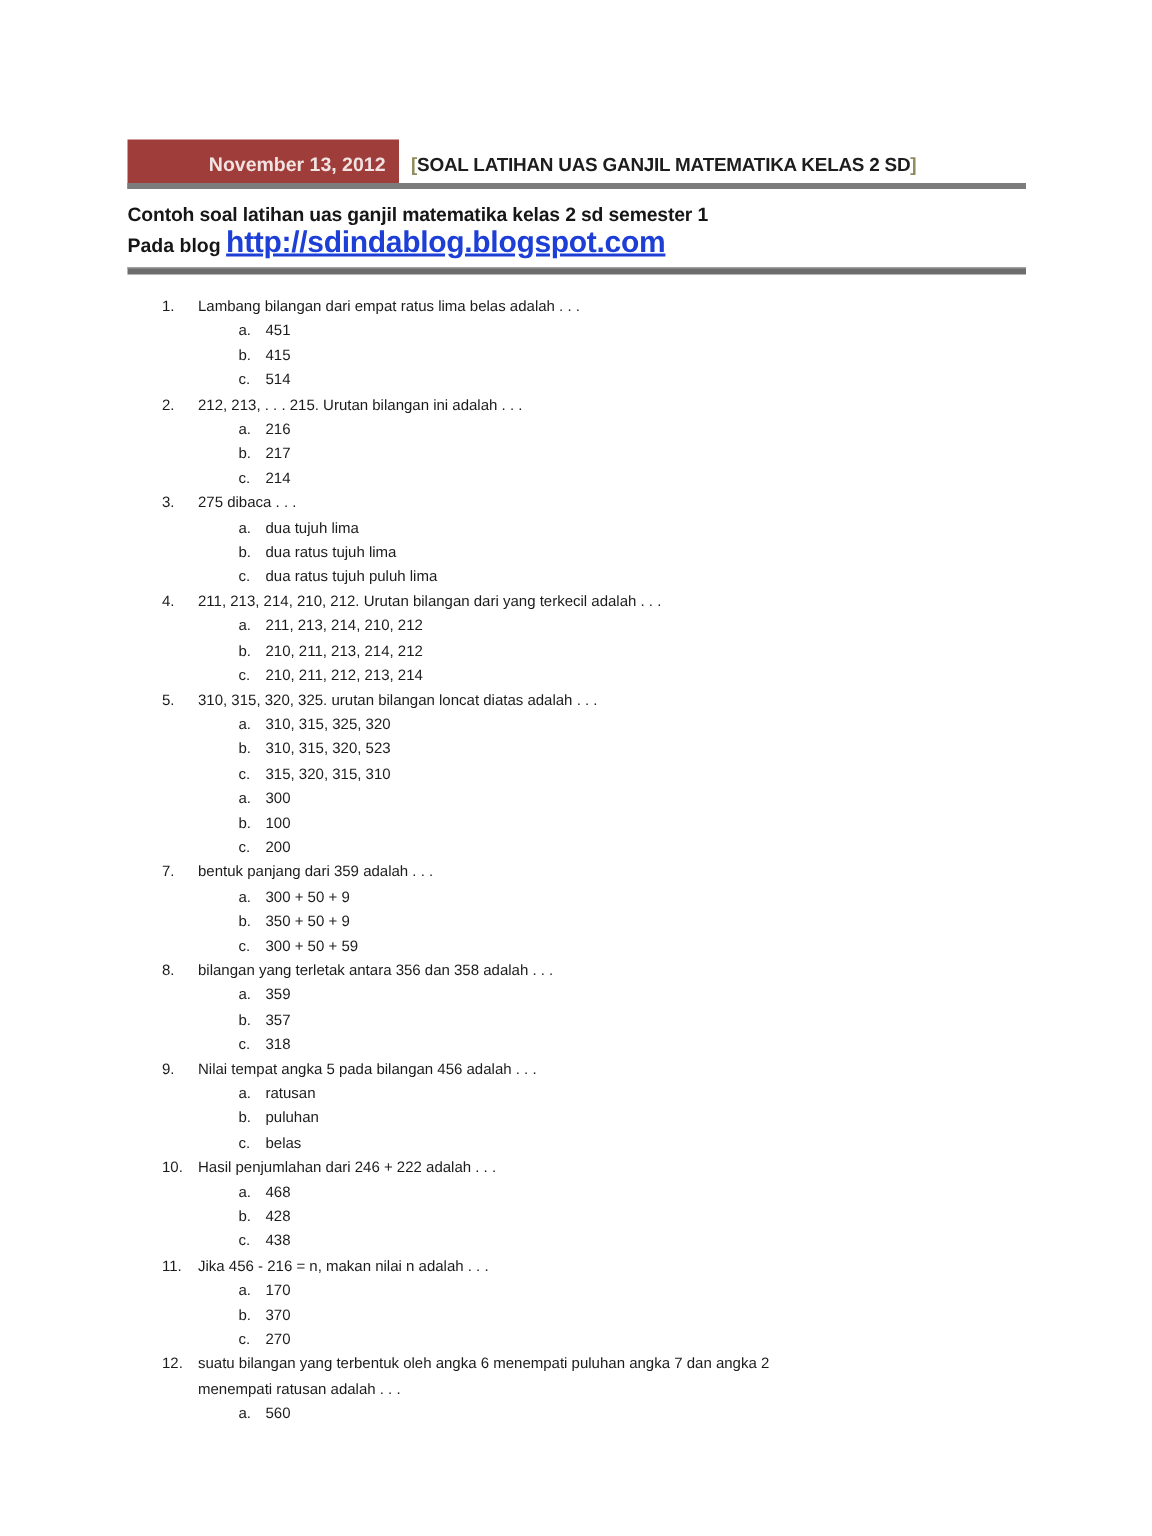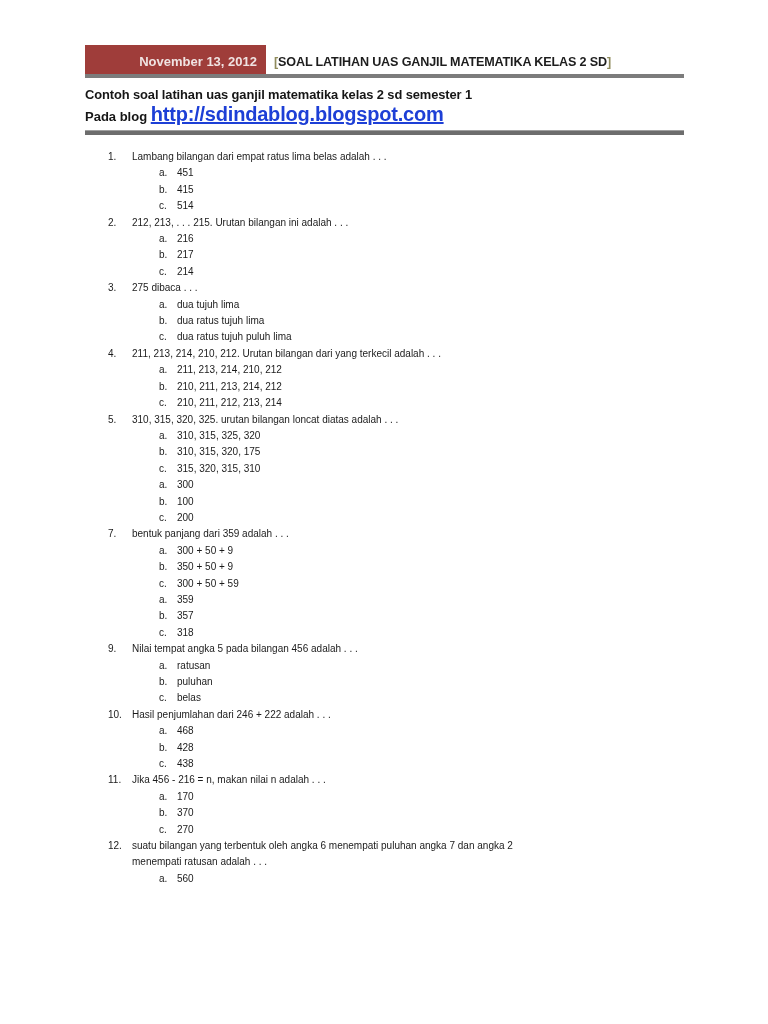--- a/index.html
+++ b/index.html
@@ -13,20 +13,21 @@
     position: relative;
     overflow: hidden;
     font-family: "Liberation Sans", sans-serif;
   }
   .sheet {
     position: absolute;
     inset: 0;
     background: #ffffff;
     color: #1e1e1e;
     filter: blur(0.3px);
+    margin-top: 48px;
   }
   .banner-row {
     position: absolute;
     left: 85px;
     top: 45px;
     width: 600px;
     height: 33px;
     display: flex;
     align-items: center;
   }
@@ -160,29 +161,30 @@
       <div class="qline"><span class="q-num">3.</span><span class="q-text">275 dibaca . . .</span></div>
       <div class="oline"><span class="o-let">a.</span><span class="o-text">dua tujuh lima</span></div>
       <div class="oline"><span class="o-let">b.</span><span class="o-text">dua ratus tujuh lima</span></div>
       <div class="oline"><span class="o-let">c.</span><span class="o-text">dua ratus tujuh puluh lima</span></div>
       <div class="qline"><span class="q-num">4.</span><span class="q-text">211, 213, 214, 210, 212. Urutan bilangan dari yang terkecil adalah . . .</span></div>
       <div class="oline"><span class="o-let">a.</span><span class="o-text">211, 213, 214, 210, 212</span></div>
       <div class="oline"><span class="o-let">b.</span><span class="o-text">210, 211, 213, 214, 212</span></div>
       <div class="oline"><span class="o-let">c.</span><span class="o-text">210, 211, 212, 213, 214</span></div>
       <div class="qline"><span class="q-num">5.</span><span class="q-text">310, 315, 320, 325. urutan bilangan loncat diatas adalah . . .</span></div>
       <div class="oline"><span class="o-let">a.</span><span class="o-text">310, 315, 325, 320</span></div>
-      <div class="oline"><span class="o-let">b.</span><span class="o-text">310, 315, 320, 175</span></div>
+      <div class="oline"><span class="o-let">b.</span><span class="o-text">310, 315, 320, 523</span></div>
       <div class="oline"><span class="o-let">c.</span><span class="o-text">315, 320, 315, 310</span></div>
       <div class="oline"><span class="o-let">a.</span><span class="o-text">300</span></div>
       <div class="oline"><span class="o-let">b.</span><span class="o-text">100</span></div>
       <div class="oline"><span class="o-let">c.</span><span class="o-text">200</span></div>
       <div class="qline"><span class="q-num">7.</span><span class="q-text">bentuk panjang dari 359 adalah . . .</span></div>
       <div class="oline"><span class="o-let">a.</span><span class="o-text">300 + 50 + 9</span></div>
       <div class="oline"><span class="o-let">b.</span><span class="o-text">350 + 50 + 9</span></div>
       <div class="oline"><span class="o-let">c.</span><span class="o-text">300 + 50 + 59</span></div>
+      <div class="qline"><span class="q-num">8.</span><span class="q-text">bilangan yang terletak antara 356 dan 358 adalah . . .</span></div>
       <div class="oline"><span class="o-let">a.</span><span class="o-text">359</span></div>
       <div class="oline"><span class="o-let">b.</span><span class="o-text">357</span></div>
       <div class="oline"><span class="o-let">c.</span><span class="o-text">318</span></div>
       <div class="qline"><span class="q-num">9.</span><span class="q-text">Nilai tempat angka 5 pada bilangan 456 adalah . . .</span></div>
       <div class="oline"><span class="o-let">a.</span><span class="o-text">ratusan</span></div>
       <div class="oline"><span class="o-let">b.</span><span class="o-text">puluhan</span></div>
       <div class="oline"><span class="o-let">c.</span><span class="o-text">belas</span></div>
       <div class="qline"><span class="q-num">10.</span><span class="q-text">Hasil penjumlahan dari 246 + 222 adalah . . .</span></div>
       <div class="oline"><span class="o-let">a.</span><span class="o-text">468</span></div>
       <div class="oline"><span class="o-let">b.</span><span class="o-text">428</span></div>

